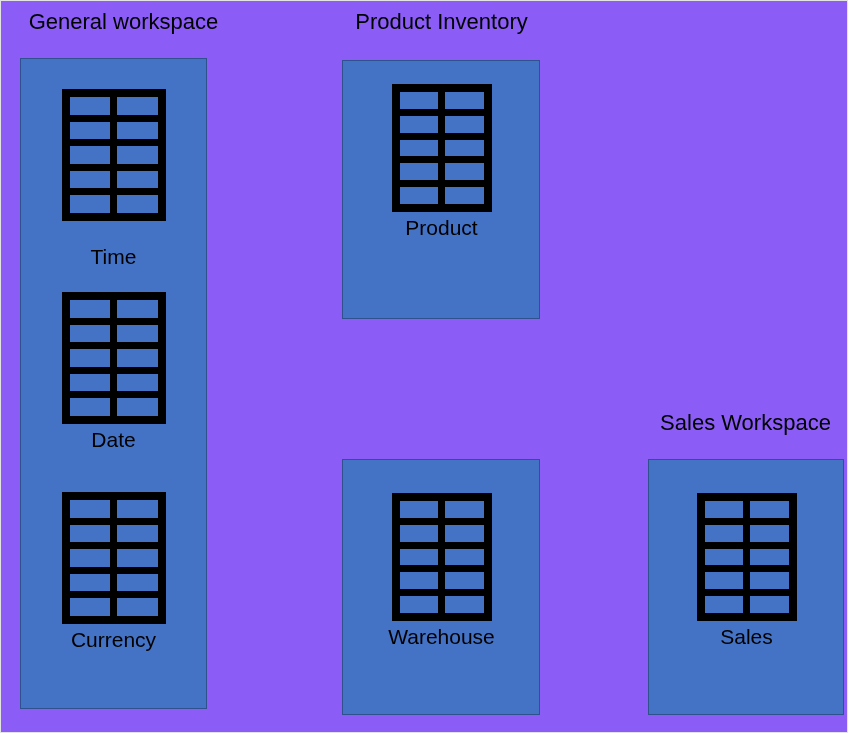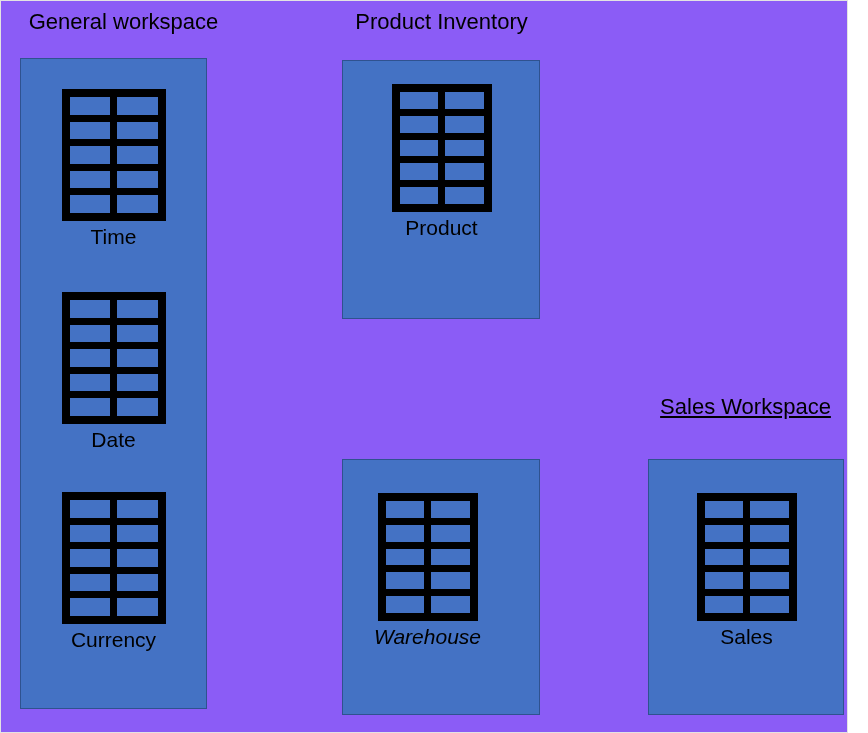--- a/index.html
+++ b/index.html
@@ -79,21 +79,21 @@
 </style>
 </head>
 <body>
 
 <div id="canvas">
 
   <div class="ws-title" style="left:0px; top:8px; width:245px;">General workspace</div>
 
   <div class="ws-panel" style="left:19px; top:57px; width:187px; height:651px;"></div>
 
-  <div class="entity" style="left:50px; top:88px; width:125px;">
+  <div class="entity" style="left:50px; top:88px; width:125px;gap:20px;">
     <div class="table-icon icon-lg">
       <div class="cell"></div>
       <div class="cell"></div>
       <div class="cell"></div>
       <div class="cell"></div>
       <div class="cell"></div>
       <div class="cell"></div>
       <div class="cell"></div>
       <div class="cell"></div>
       <div class="cell"></div>
@@ -150,37 +150,37 @@
       <div class="cell"></div>
       <div class="cell"></div>
       <div class="cell"></div>
     </div>
     <div class="entity-label">Product</div>
   </div>
 
 
   <div class="ws-panel" style="left:341px; top:458px; width:198px; height:256px;"></div>
 
-  <div class="entity" style="left:364px; top:492px; width:125px;font-style:italic;">
+  <div class="entity" style="left:378px; top:492px; width:125px;">
     <div class="table-icon icon-md">
       <div class="cell"></div>
       <div class="cell"></div>
       <div class="cell"></div>
       <div class="cell"></div>
       <div class="cell"></div>
       <div class="cell"></div>
       <div class="cell"></div>
       <div class="cell"></div>
       <div class="cell"></div>
       <div class="cell"></div>
     </div>
     <div class="entity-label">Warehouse</div>
   </div>
 
-  <div class="ws-title" style="left:622px; top:393px; width:245px;text-decoration:underline;">Sales Workspace</div>
+  <div class="ws-title" style="left:622px; top:409px; width:245px;">Sales Workspace</div>
 
   <div class="ws-panel" style="left:647px; top:458px; width:196px; height:256px;"></div>
 
   <div class="entity" style="left:683px; top:492px; width:125px;align-items:center;">
     <div class="table-icon icon-md">
       <div class="cell"></div>
       <div class="cell"></div>
       <div class="cell"></div>
       <div class="cell"></div>
       <div class="cell"></div>

